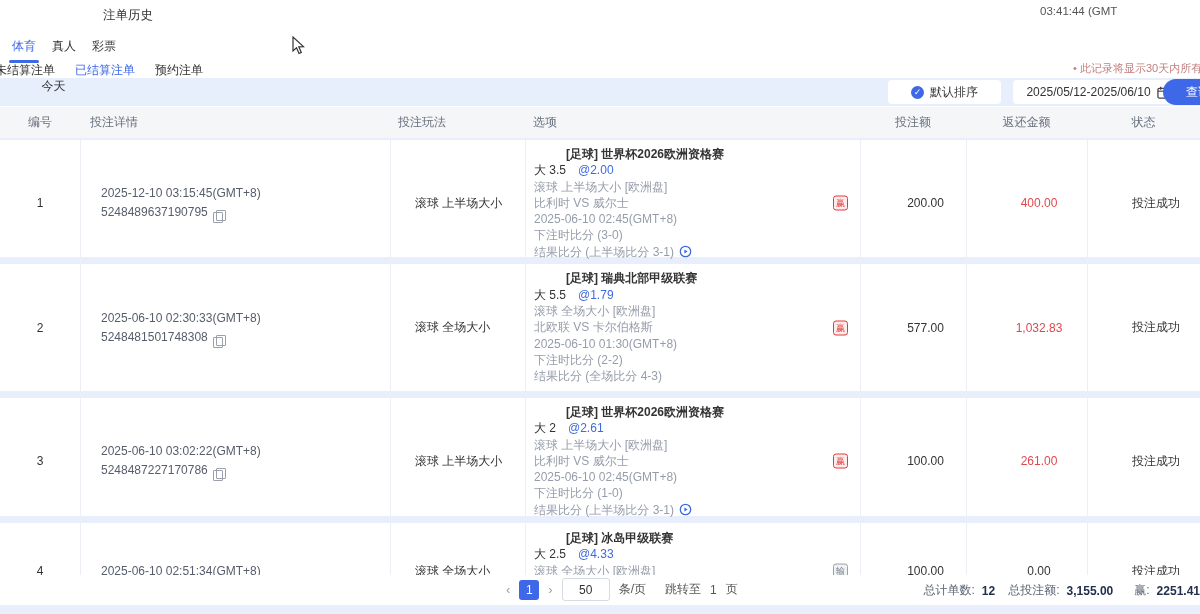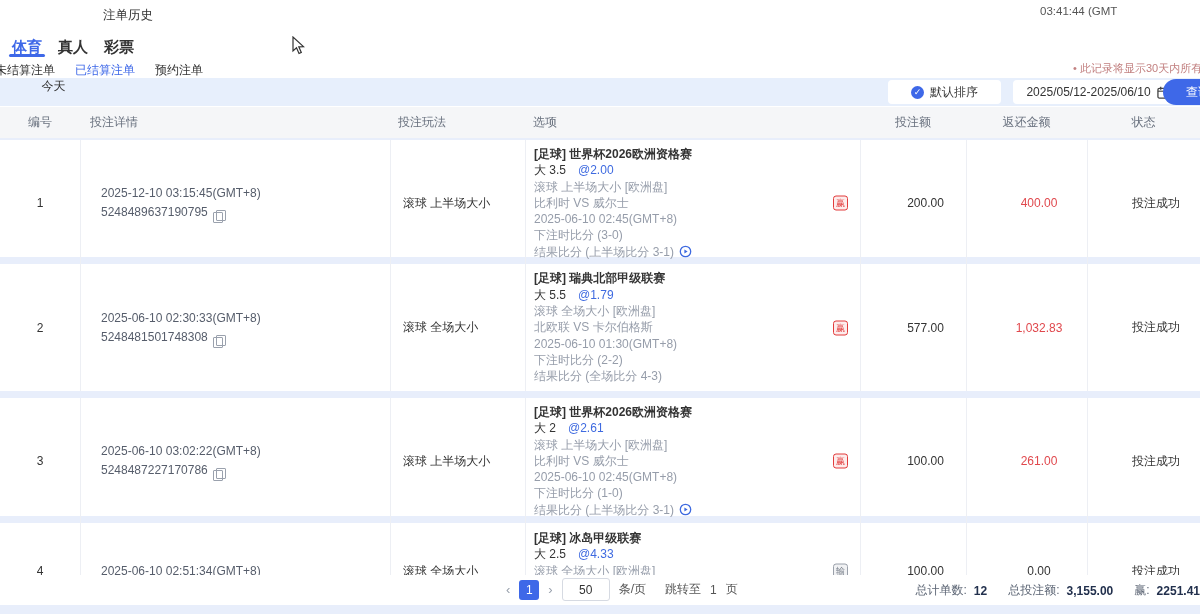--- a/index.html
+++ b/index.html
@@ -6,21 +6,21 @@
   html,body { width:1200px; height:614px; overflow:hidden; background:#fff;
     font-family:"Liberation Sans","DejaVu Sans",sans-serif; font-size:12px; color:#333; }
   .screen { position:relative; width:1200px; height:614px; background:#fff; }
 
   
   .page-title { position:absolute; left:103px; top:7px; font-size:12.5px; color:#333; }
   .clock { position:absolute; left:1040px; top:5px; font-size:11.5px; color:#555; white-space:nowrap; }
 
   
   .tabs { position:absolute; left:12px; top:38px; display:flex; gap:16px; }
-  .tab { font-size:15px; color:#333; position:relative; cursor:pointer;font-weight:bold; }
+  .tab { font-size:12px; color:#333; padding-bottom:8px; position:relative; cursor:pointer; }
   .tab.active { color:#3e68e8; }
   .tab.active::after { content:""; position:absolute; left:-3px; right:-3px; bottom:0; height:3px; background:#3e68e8; border-radius:2px; }
 
   
   .subtabs { position:absolute; left:-5px; top:62px; display:flex; gap:20px; }
   .subtab { font-size:12px; color:#333; padding-bottom:7px; position:relative; cursor:pointer; }
   .subtab.active { color:#3e68e8; }
   .subtab.active::after { content:""; position:absolute; left:12px; right:12px; bottom:0; height:3px; background:#3e68e8; border-radius:2px; }
   .note { position:absolute; left:1073px; top:61px; font-size:11px; color:#c28080; white-space:nowrap; }
 
@@ -45,25 +45,25 @@
   .th { padding:0; }
   .th.c, .td.c { text-align:center; }
   .th.p1 { padding-left:10px; } .th.p2 { padding-left:8px; }
 
   .rows-area { position:absolute; left:0; top:138px; width:1200px; height:437px; background:#e8eefb; overflow:hidden; }
   .row { background:#fff; margin-bottom:7px; position:relative; }
   .row .cell { border-left:1px solid #edeff4; display:flex; flex-direction:column; justify-content:center; }
   .row .cell:first-child { border-left:none; }
   .cell.num { align-items:center; color:#333; }
   .cell.det { padding-left:20px; color:#565d6b; line-height:19px; }
-  .cell.play { padding-left:12px; color:#333; }
+  .cell.play { padding-left:24px; color:#333; }
   .cell.opt { padding:6px 0 6px 8px; line-height:16.3px; position:relative; justify-content:center; }
   .cell.amt { align-items:center;padding-left:24px; }
   .ret-win { color:#e0484d; }
-  .league { font-weight:bold; color:#333; }
+  .league { font-weight:bold; color:#333;margin-left:32px; }
   .pickline { color:#333; }
   .odds { color:#3e6ae0; margin-left:12px; }
   .gline { color:#969daa; }
   .orderline { display:flex; align-items:flex-end; gap:5px; }
   .copy-ic { width:11px; height:12px; position:relative; display:inline-block; cursor:pointer; }
   .copy-ic::before { content:""; position:absolute; left:0; top:2px; width:8px; height:9px; border:1px solid #9aa1ad; border-radius:1px; background:#fff; }
   .copy-ic::after { content:""; position:absolute; left:3px; top:0; width:8px; height:9px; border:1px solid #9aa1ad; border-radius:1px; }
   .badge { position:absolute; right:12px; top:50%; transform:translateY(-50%); width:15px; height:15px; border-radius:3px;
     font-size:9px; display:flex; align-items:center; justify-content:center; }
   .badge.win { border:1.5px solid #e23b3b; color:#e23b3b; background:#fdecec; }
@@ -267,21 +267,21 @@
       <span class="arrow">›</span>
       <input class="szinput" value="50" style="">
       <span>条/页</span>
       <span class="jump">跳转至</span>
       <span>1</span>
       <span>页</span>
     </div>
     <div class="summary">
       <span class="slabel">总计单数:</span>
       <span class="sval">12</span>
-      <span class="slabel" style="margin-left:14px">总投注额:</span>
+      <span class="slabel" style="margin-left:6px">总投注额:</span>
       <span class="sval">3,155.00</span>
       <span class="slabel" style="margin-left:14px">赢:</span>
       <span class="sval">2251.41</span>
     </div>
   </div>
   <div class="bottomstrip"></div>
 
 </div>
 
 </body></html>

